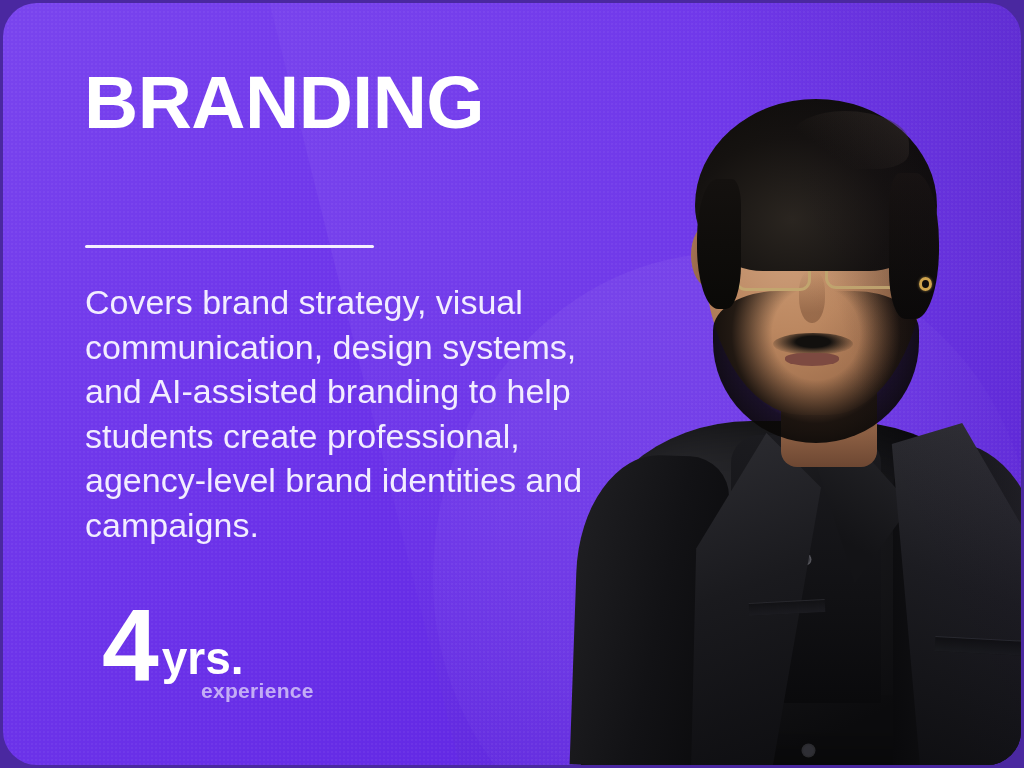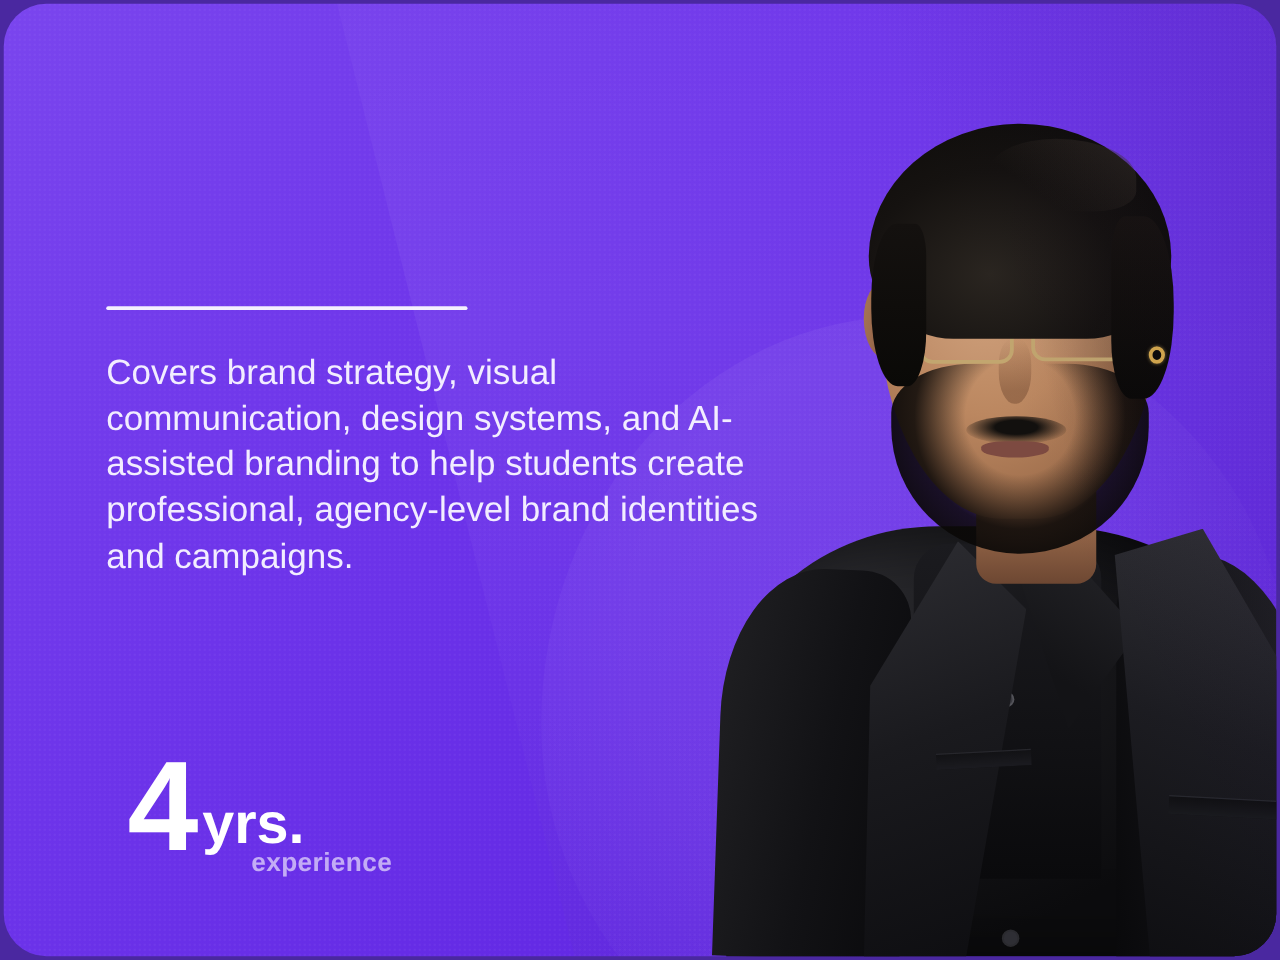--- a/index.html
+++ b/index.html
@@ -100,21 +100,21 @@
     position:absolute; top:242px; left:1px;
     width:289px; height:3px;
     background:#ffffff;
     border-radius:2px;
     opacity:.92;
   }
 
   .desc {
     position:absolute; top:277px; left:1px;
     width:525px;
-    font-size:28px;
+    font-size:34px;
     font-weight:400;
     color:#f2edff;
     line-height:1.31;
   }
 
   
   .badge {
     position:absolute;
     left:0; top:598px;
     width:320px; height:120px;
@@ -496,20 +496,21 @@
       <div class="p-layer hair-side-l"></div>
       <div class="p-layer hair-side-r"></div>
 
       <div class="p-layer earring"></div>
 
       <div class="photo-grade"></div>
     </div>
 
     <div class="content">
 
+      <div class="title">BRANDING</div>
 
 
       <div class="divider"></div>
 
       <div class="desc">Covers brand strategy, visual communication, design systems, and AI-assisted branding to help students create professional, agency-level brand identities and campaigns.</div>
 
       <div class="badge">
         <div class="badge-row">
           <span class="badge-num">4</span>
           <span class="badge-unit">yrs.</span>

